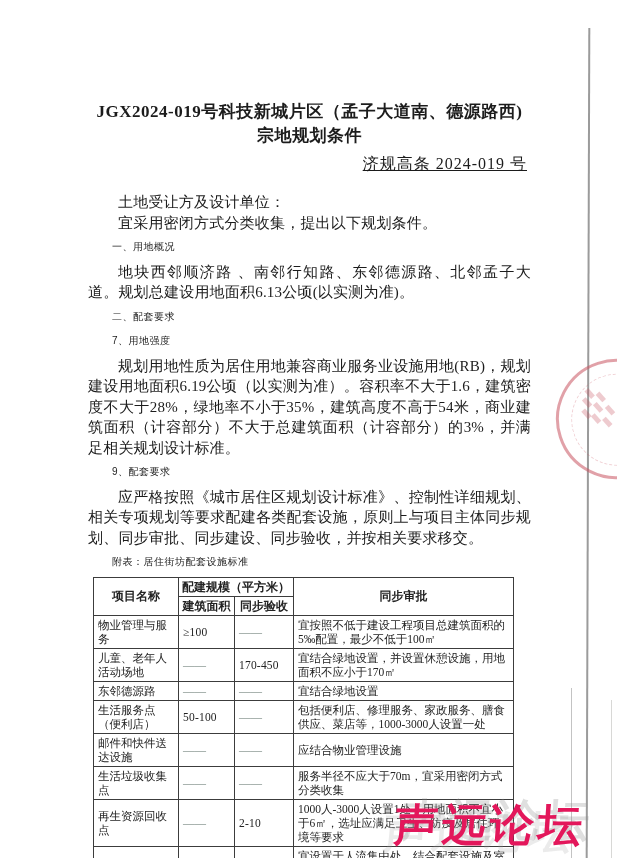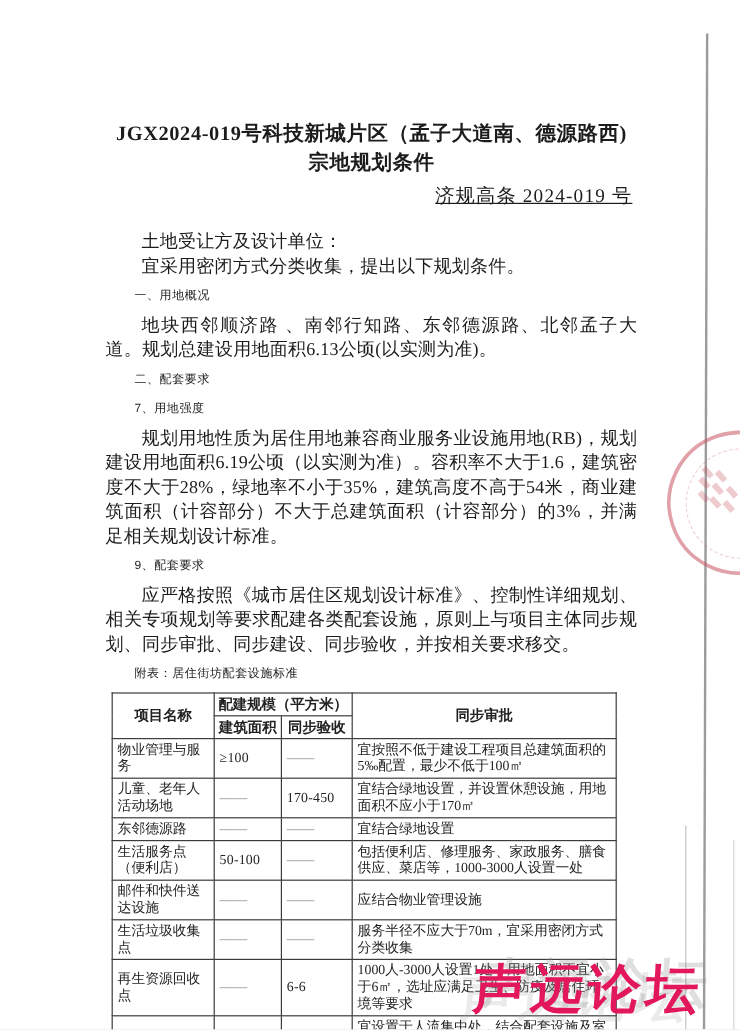--- a/index.html
+++ b/index.html
@@ -135,21 +135,21 @@
         </tr>
         <tr>
           <td class="cell-name">生活垃圾收集点</td>
           <td class="cell-dash">——</td>
           <td class="cell-dash">——</td>
           <td>服务半径不应大于70m，宜采用密闭方式分类收集</td>
         </tr>
         <tr>
           <td class="cell-name">再生资源回收点</td>
           <td class="cell-dash">——</td>
-          <td class="cell-num">6-6</td>
+          <td class="cell-num">2-10</td>
           <td>1000人-3000人设置1处；用地面积不宜小于6㎡，选址应满足卫生、防疫及居住环境等要求</td>
         </tr>
         <tr>
           <td class="cell-name">公共厕所</td>
           <td class="cell-num">30-80</td>
           <td class="cell-num">60-120</td>
           <td>宜设置于人流集中处，结合配套设施及室外综合健身场地（含老年户外活动场地）设置</td>
         </tr>
 
       </tbody>

